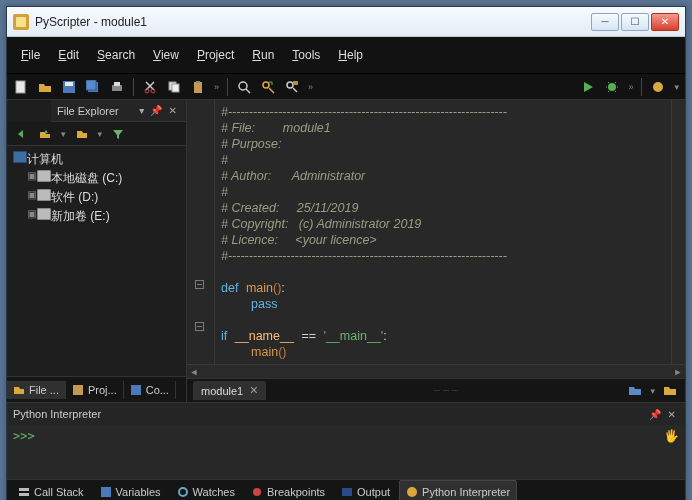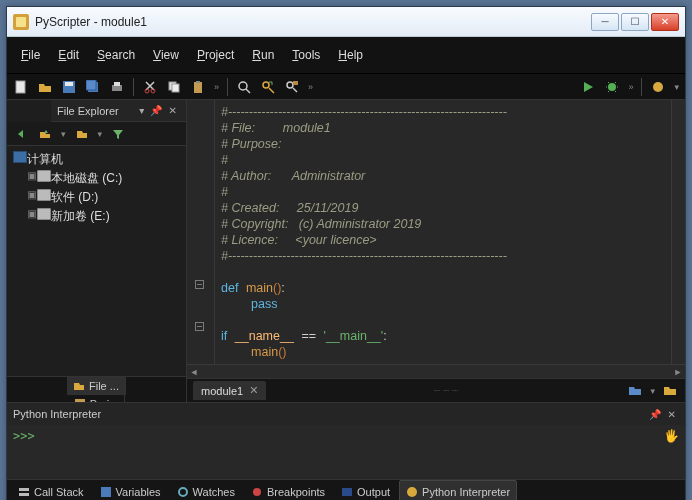--- a/index.html
+++ b/index.html
@@ -35,21 +35,21 @@
 .pane-head .spacer{flex:1;}
 .pin{color:#aaa; font-size:10px; padding:0 3px;}
 .pane-toolbar { height: 24px; background: #1a1a1a; display: flex; align-items: center; padding: 0 4px; gap: 4px; border-bottom:1px solid #333;}
 .tree { flex: 1; padding: 4px 2px; background:#1e1e1e;}
 .tree-row { display: flex; padding: 1px 4px; color: #ddd; font-size: 12px; }
 .tree-row .exp { color:#888; width:10px; text-align:center; font-size:10px;}
 .tree-indent{ width:14px;}
 .drive-icon{width:14px;height:12px;background:#bbb;border:1px solid #888;border-radius:1px;}
 .monitor-icon{width:14px;height:12px;background:#3a6ea5;border:1px solid #2a4a72;}
 
-.left-tabs { height: 26px; background: #151515; border-top:1px solid #333; display:flex; align-items:center;flex-direction:column;}
+.left-tabs { height: 26px; background: #151515; border-top:1px solid #333; display:flex; align-items:center;}
 .ltab{ display:flex;align-items:center;gap:4px;padding:3px 6px;font-size:11px;color:#ccc;border-right:1px solid #333;}
 .ltab.active{background:#303030;}
 .ltab-icon{width:12px;height:12px;}
 
 .right-pane{ flex:1; display:flex; flex-direction:column; min-width:0;}
 .editor-wrap{flex:1; display:flex; background:#282828; position:relative; min-height:0;}
 .gutter{width:28px; background:#282828; border-right:1px solid #383838;position:relative;}
 .fold{position:absolute;left:8px;width:9px;height:9px;border:1px solid #7a7a7a;background:#282828;}
 .fold::before,.fold::after{content:"";position:absolute;background:#7a7a7a;}
 .fold::before{left:1px;right:1px;top:3px;height:1px;}

